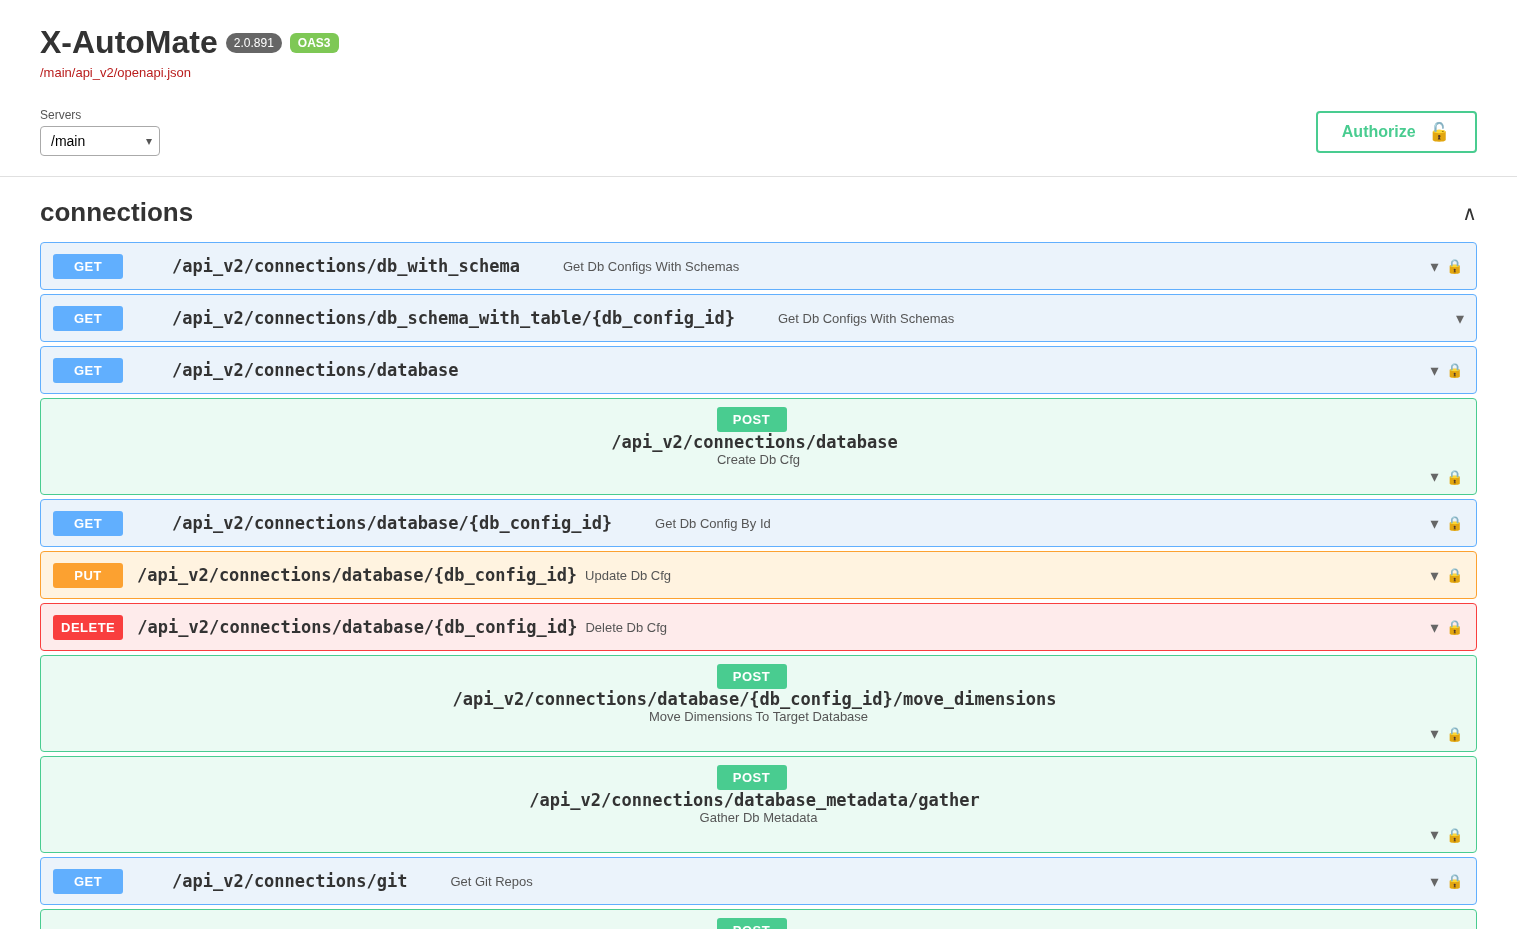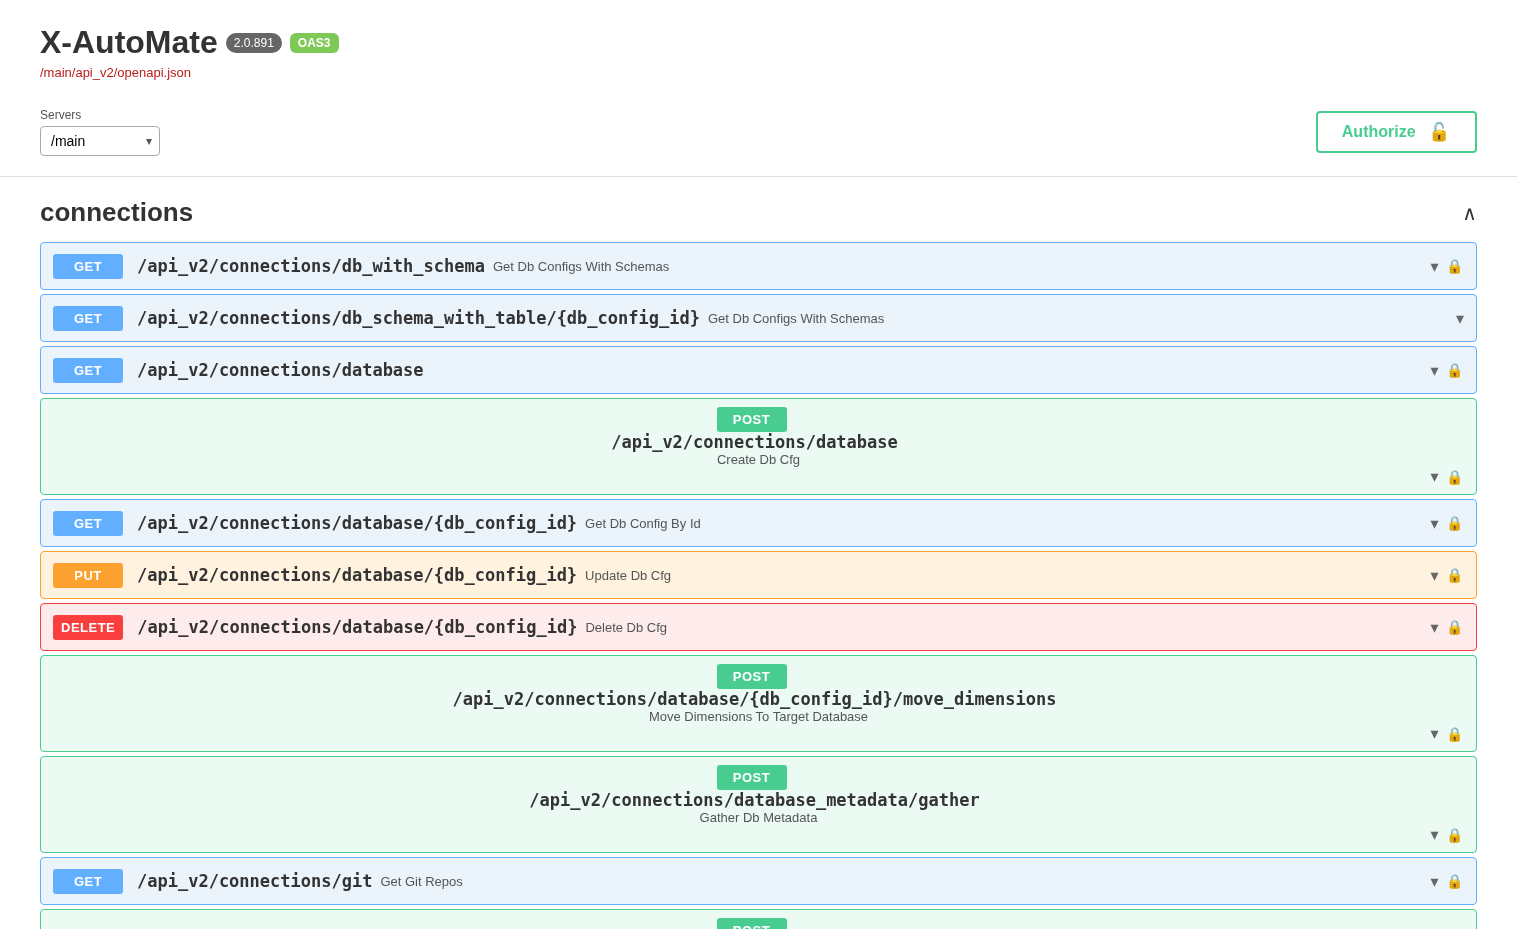--- a/index.html
+++ b/index.html
@@ -123,21 +123,21 @@
     .endpoint-actions {
       display: flex;
       align-items: center;
       gap: 8px;
       margin-left: auto;
     }
     .chevron-down { font-size: 16px; color: #666; }
     .lock-small { font-size: 14px; color: #aaa; }
 
     
-    .row-get { background: #ebf3fb; border-color: #61affe; }
+    .row-get { background: #ebf3fb; border-color: #61affe; gap: 35px; }
     .row-post { background: #ebfaf3; border-color: #49cc90; flex-direction: column; }
     .row-put { background: #fff3e0; border-color: #fca130; }
     .row-delete { background: #feebeb; border-color: #f93e3e; }
   </style>
 </head>
 <body>
 
 <div class="header">
   <div class="header-title">
     <span class="app-title">X-AutoMate</span>

